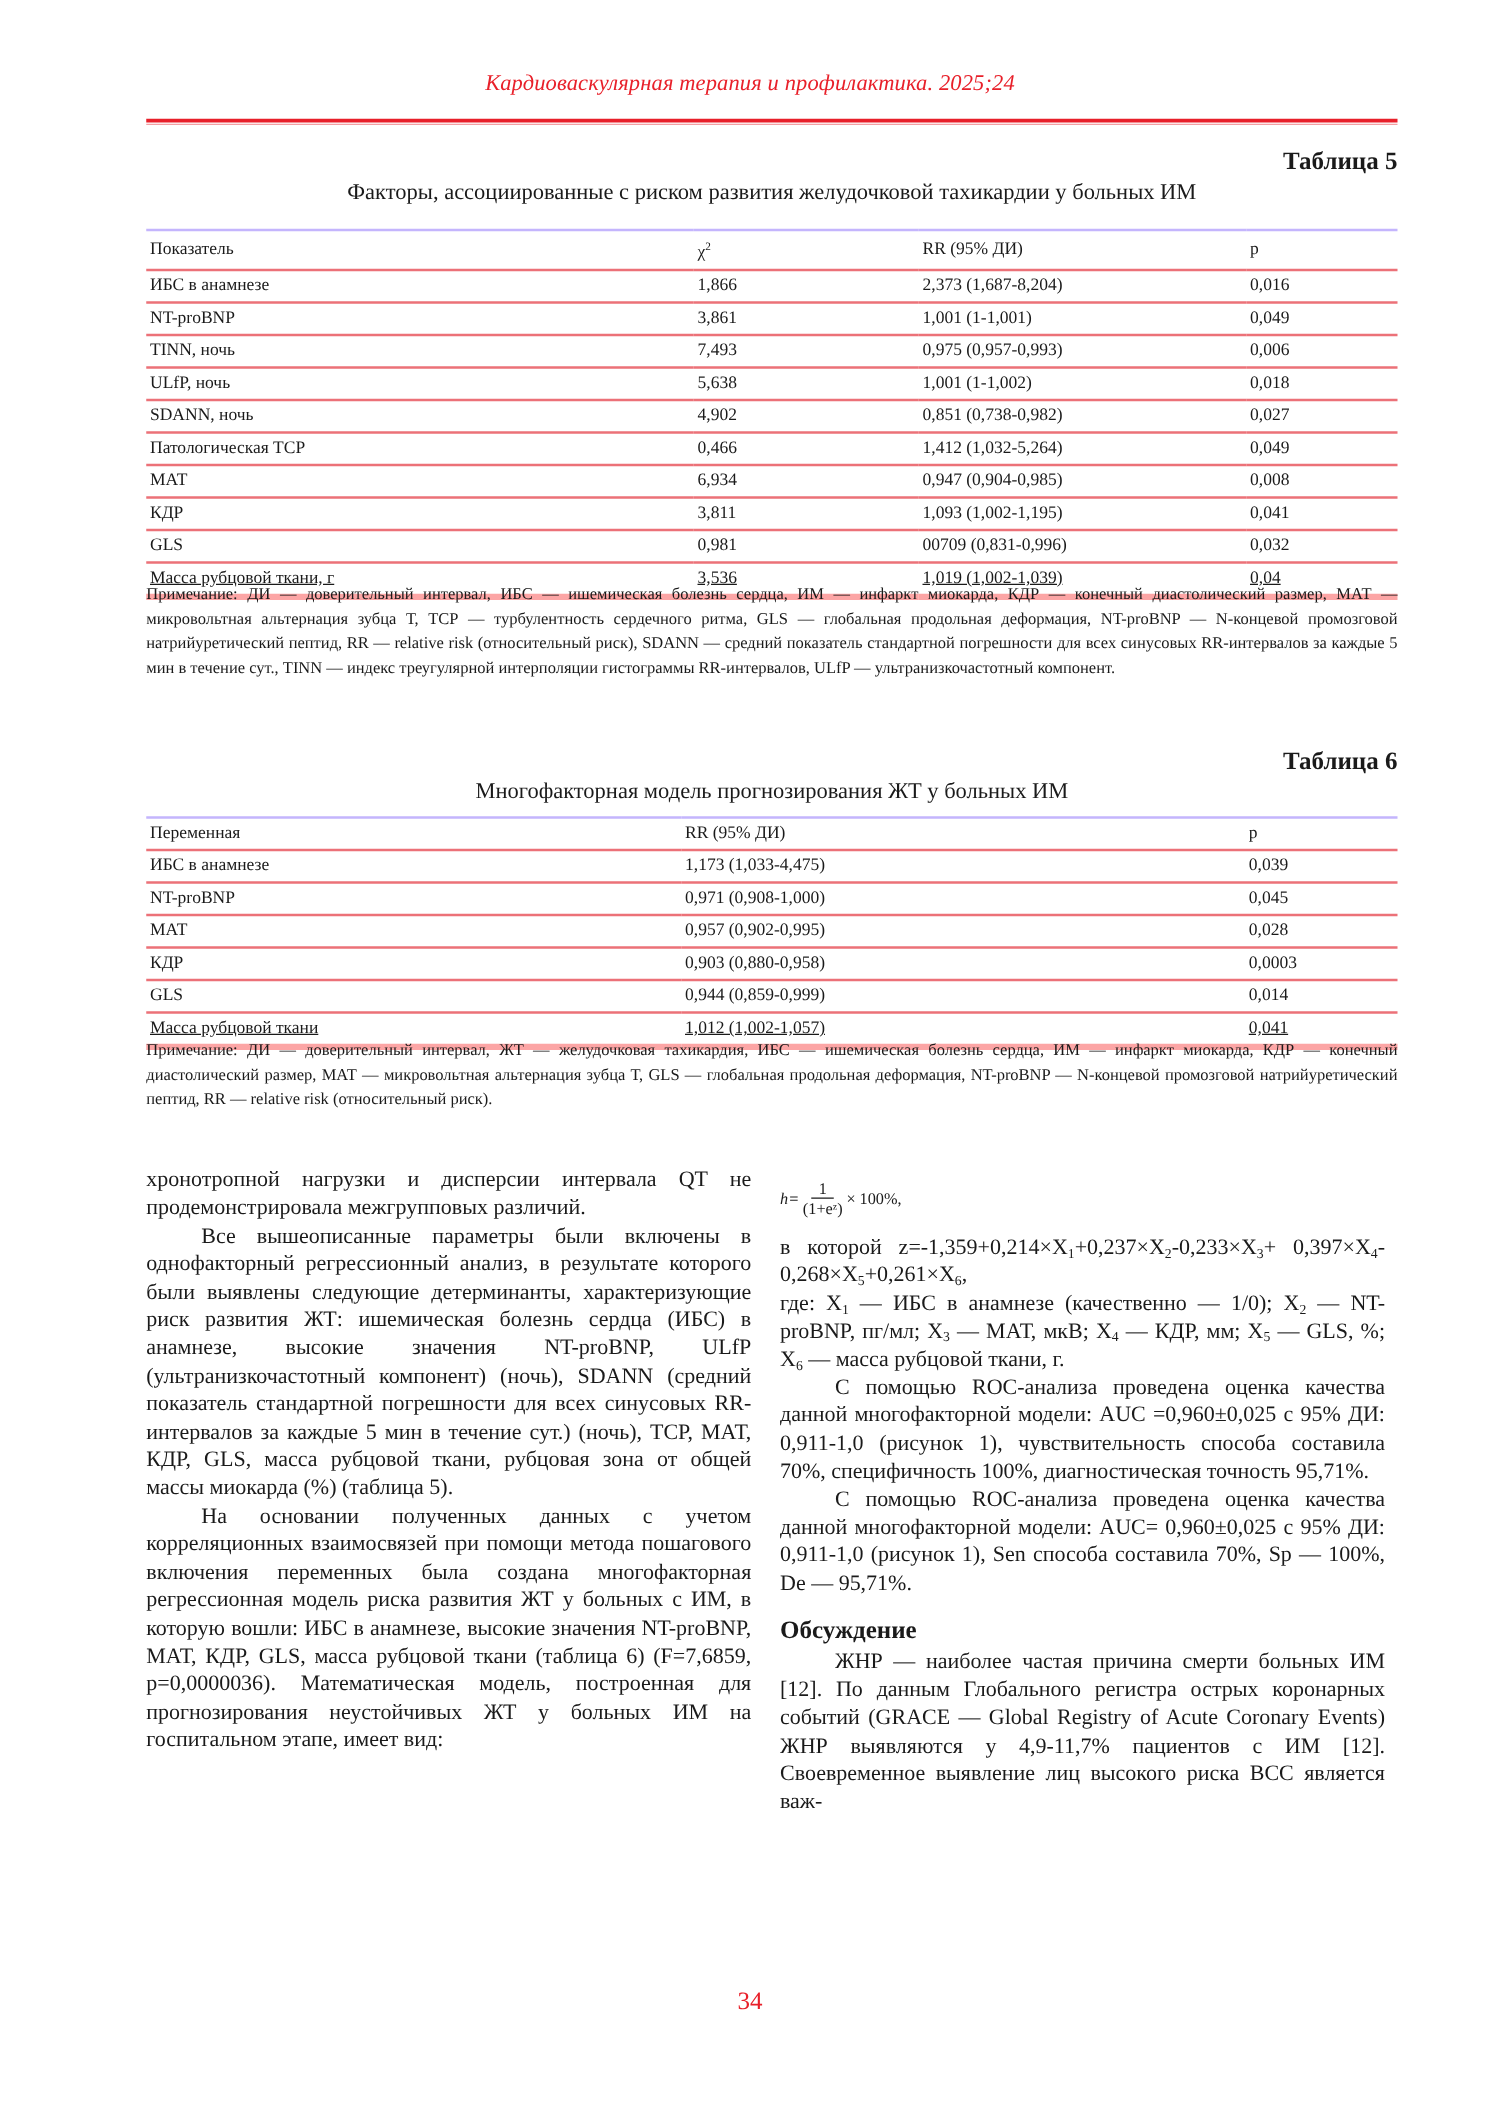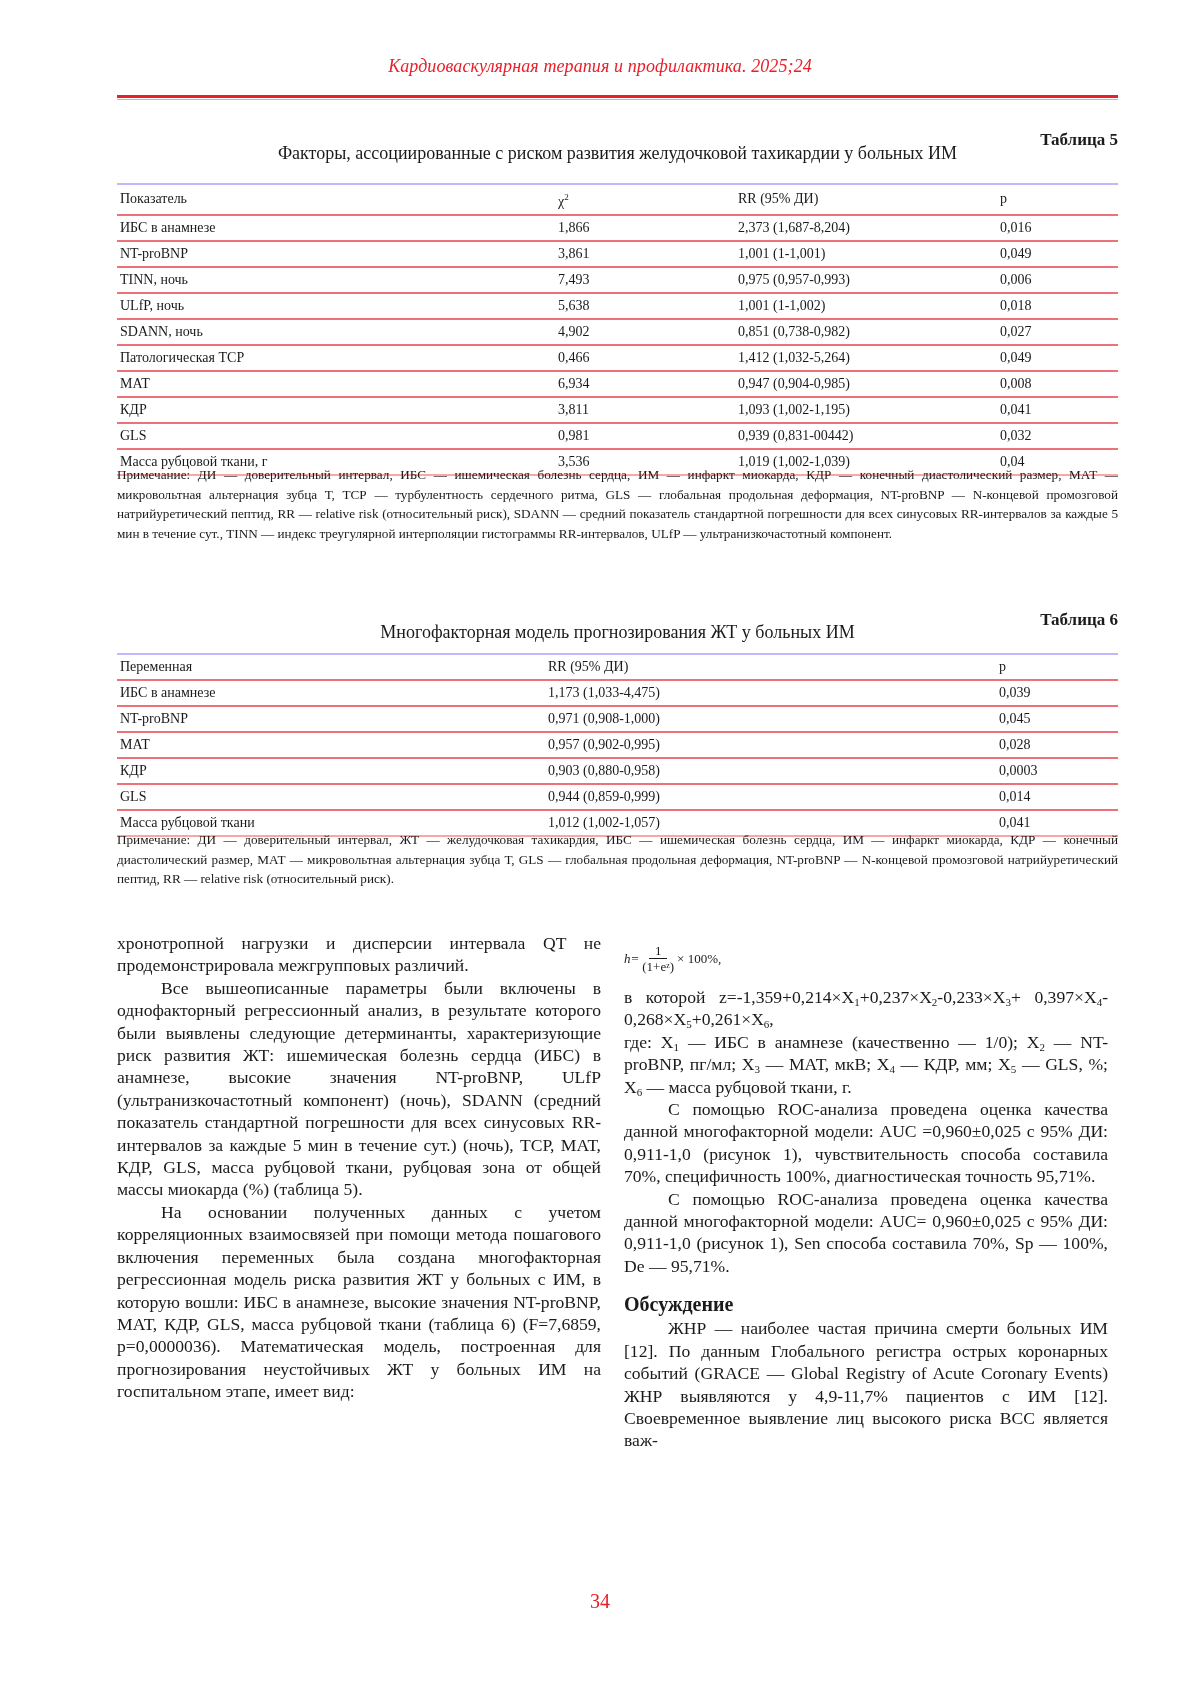--- a/index.html
+++ b/index.html
@@ -2,27 +2,27 @@
 <html><head>
 <meta charset="utf-8">
 <style>
   html, body { margin: 0; padding: 0; background: #ffffff; }
   body { width: 1200px; height: 1698px; position: relative; font-family: "Liberation Serif", "DejaVu Serif", serif; color: #1a1a1a; overflow: hidden; }
 
   .running-header { position: absolute; top: 56px; left: 0; width: 1200px; text-align: center; color: #e8202a; font-style: italic; font-size: 18px; letter-spacing: 0.1px; }
   .header-rule { position: absolute; top: 95px; left: 117px; width: 1001px; height: 3px; background: #e8202a; }
   .header-rule-2 { position: absolute; top: 99px; left: 117px; width: 1001px; height: 1px; background: #f3a0a4; }
 
-  .table-label { position: absolute; right: 82px; font-weight: bold; font-size: 17px; margin-top: 12px; }
+  .table-label { position: absolute; right: 82px; font-weight: bold; font-size: 20px; }
   .table-title { position: absolute; left: 117px; width: 1001px; text-align: center; font-size: 18px; }
 
   .data-table { position: absolute; left: 117px; width: 1001px; border-collapse: collapse; font-size: 14px; }
   .data-table th, .data-table td { text-align: left; font-weight: normal; padding: 0 0 0 3px; height: 24px; line-height: 24px; border-bottom: 2px solid #ec7178; white-space: nowrap; }
   .data-table thead tr th { border-top: 2px solid #c4b5fd; }
-  .data-table tr:last-child td { border-bottom: 2px solid #fca5a5; }
+  .data-table tr:last-child td { border-bottom: 5px solid #fca5a5; text-decoration: underline; }
 
   #t5 { top: 183px; }
   #t5 col.c1 { width: 438px; } #t5 col.c2 { width: 180px; } #t5 col.c3 { width: 262px; } #t5 col.c4 { width: 121px; }
   #t6 { top: 653px; }
   #t6 col.c1 { width: 428px; } #t6 col.c2 { width: 451px; } #t6 col.c3 { width: 122px; }
 
   .note { position: absolute; left: 117px; width: 1001px; font-size: 13.2px; line-height: 19.5px; text-align: justify; }
 
   .col-text { position: absolute; font-size: 17.6px; line-height: 22.4px; text-align: justify; }
   .col-left { left: 117px; width: 484px; top: 932px; }
@@ -109,21 +109,21 @@
       </tr>
     <tr>
         <td>КДР</td>
         <td>3,811</td>
         <td>1,093 (1,002-1,195)</td>
         <td>0,041</td>
       </tr>
     <tr>
         <td>GLS</td>
         <td>0,981</td>
-        <td>0,939 (0,831-00442)</td>
+        <td>00709 (0,831-0,996)</td>
         <td>0,032</td>
       </tr>
     <tr>
         <td>Масса рубцовой ткани, г</td>
         <td>3,536</td>
         <td>1,019 (1,002-1,039)</td>
         <td>0,04</td>
       </tr>
   </tbody>
 </table>

